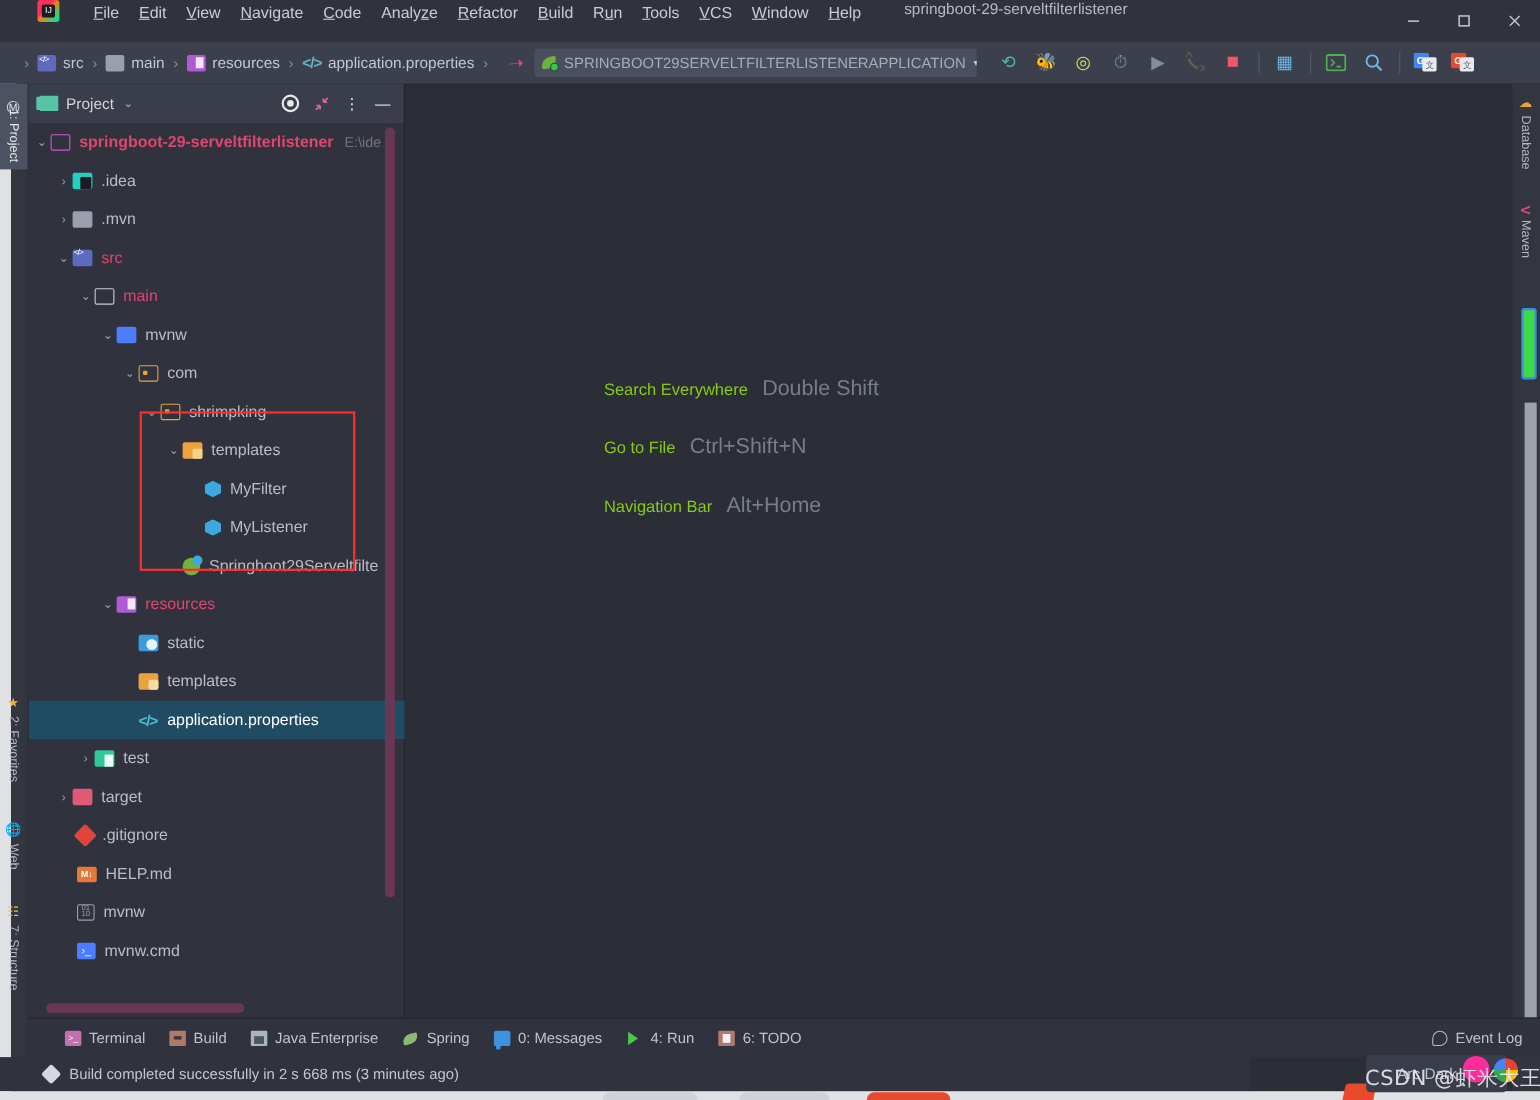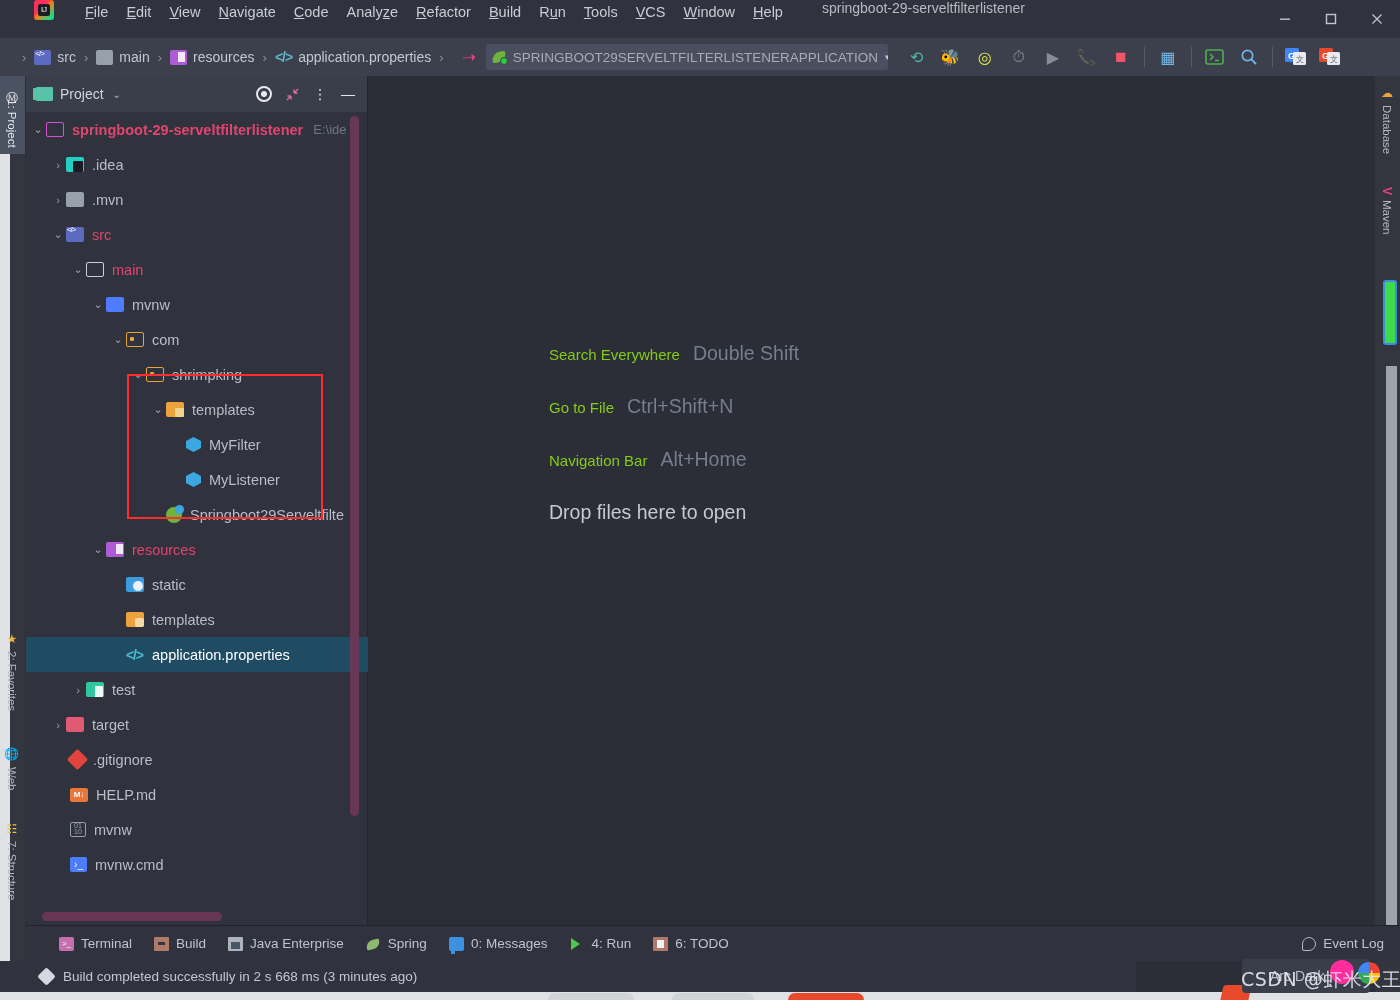--- a/index.html
+++ b/index.html
@@ -646,23 +646,20 @@
         <span class="h-key">Double Shift</span>
       </div>
       <div class="hint">
         <span class="h-name">Go to File</span>
         <span class="h-key">Ctrl+Shift+N</span>
       </div>
       <div class="hint">
         <span class="h-name">Navigation Bar</span>
         <span class="h-key">Alt+Home</span>
       </div>
-      <div class="hint nokey">
-        <span class="h-name">Drop files here to open</span>
-      </div>
     </div>
     <div class="editor-scroll">
       <div class="err-stripe"></div>
       <div class="grey-rail"></div>
     </div>
   </div>
 
   <div class="botbar">
     <div style="width:22px"></div>
     <div class="btab">

